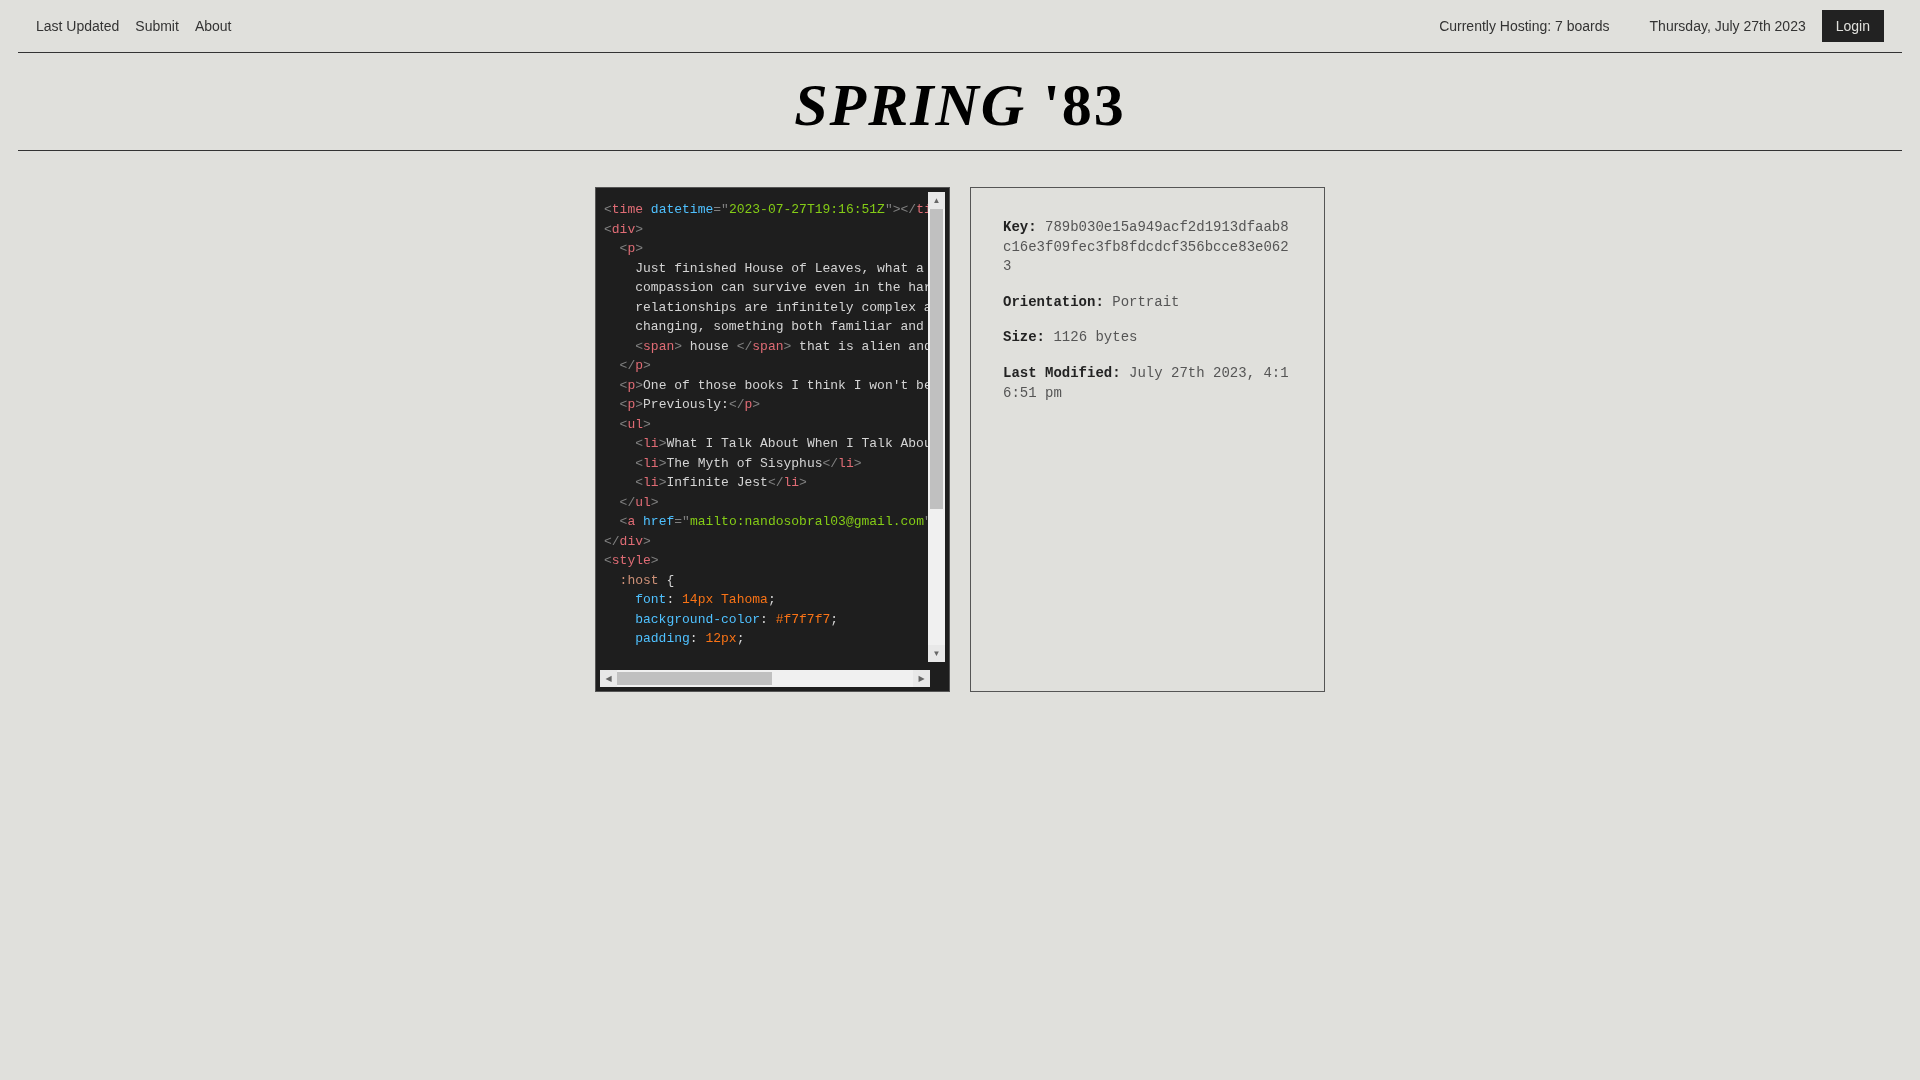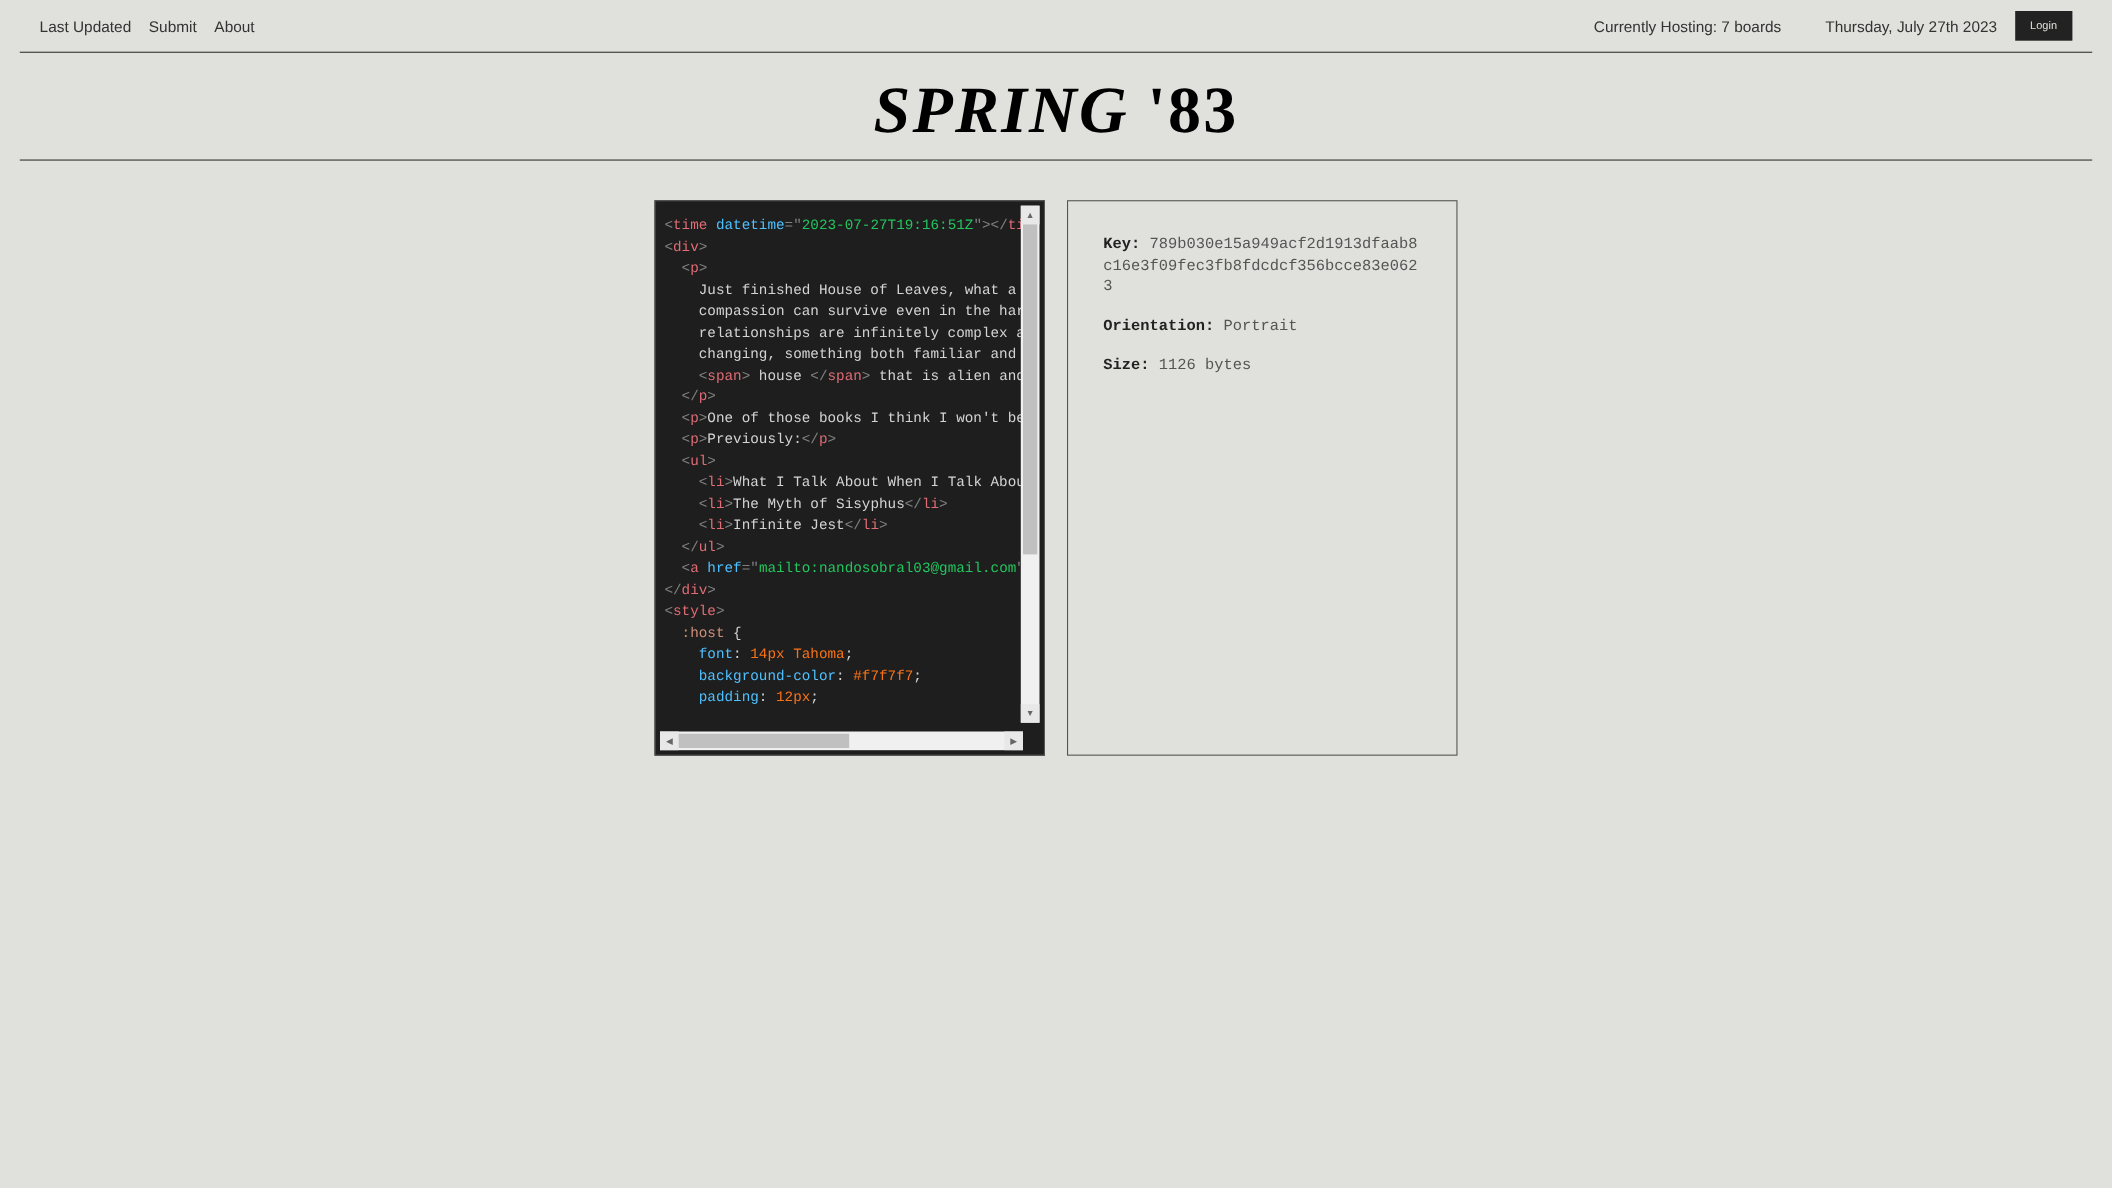--- a/index.html
+++ b/index.html
@@ -39,21 +39,21 @@
     .header-right span {
       color: #333;
       font-size: 14px;
       margin-left: 24px;
     }
     .login-btn {
       background-color: #222;
       color: #e0e0dc;
       border: none;
       padding: 8px 14px;
-      font-size: 10px;
+      font-size: 14px;
       cursor: pointer;
     }
     .title-section {
       text-align: center;
       padding: 18px 0 10px 0;
       border-bottom: 1px solid #333;
       margin: 0 18px;
     }
     .title {
       font-family: "Times New Roman", Georgia, serif;
@@ -175,21 +175,21 @@
     .scroll-h-thumb {
       position: absolute;
       left: 17px;
       top: 2px;
       width: 155px;
       height: 13px;
       background: #c0c0c0;
     }
     .tag { color: #e06c75; }
     .attr { color: #4fc1ff; }
-    .string { color: #22c55e; }
+    .string { color: #84cc16; }
     .bracket { color: #808080; }
     .text { color: #d4d4d4; }
     .selector { color: #ce9178; }
     .prop { color: #4fc1ff; }
     .value { color: #f97316; }
 
     .info-panel {
       width: 355px;
       height: 505px;
       background-color: #e0e0dc;
@@ -283,15 +283,16 @@
       <div class="scroll-h-thumb"></div>
       <div class="scroll-h-right">▶</div>
     </div>
   </div>
 
   <div class="info-panel">
     <div class="info-content">
       <p><span class="label">Key:</span> <span>789b030e15a949acf2d1913dfaab8c16e3f09fec3fb8fdcdcf356bcce83e0623</span></p>
       <p><span class="label">Orientation:</span> <span>Portrait</span></p>
       <p><span class="label">Size:</span> <span>1126 bytes</span></p>
+      <p><span class="label">Last Modified:</span> <span>July 27th 2023, 4:16:51 pm</span></p>
     </div>
   </div>
 </div>
 
 </body></html>

